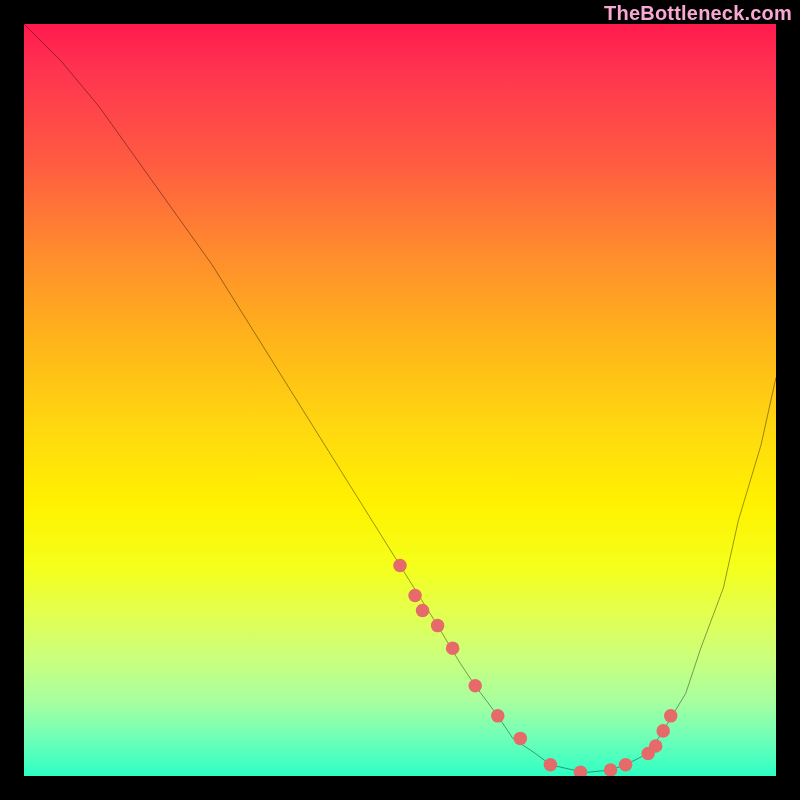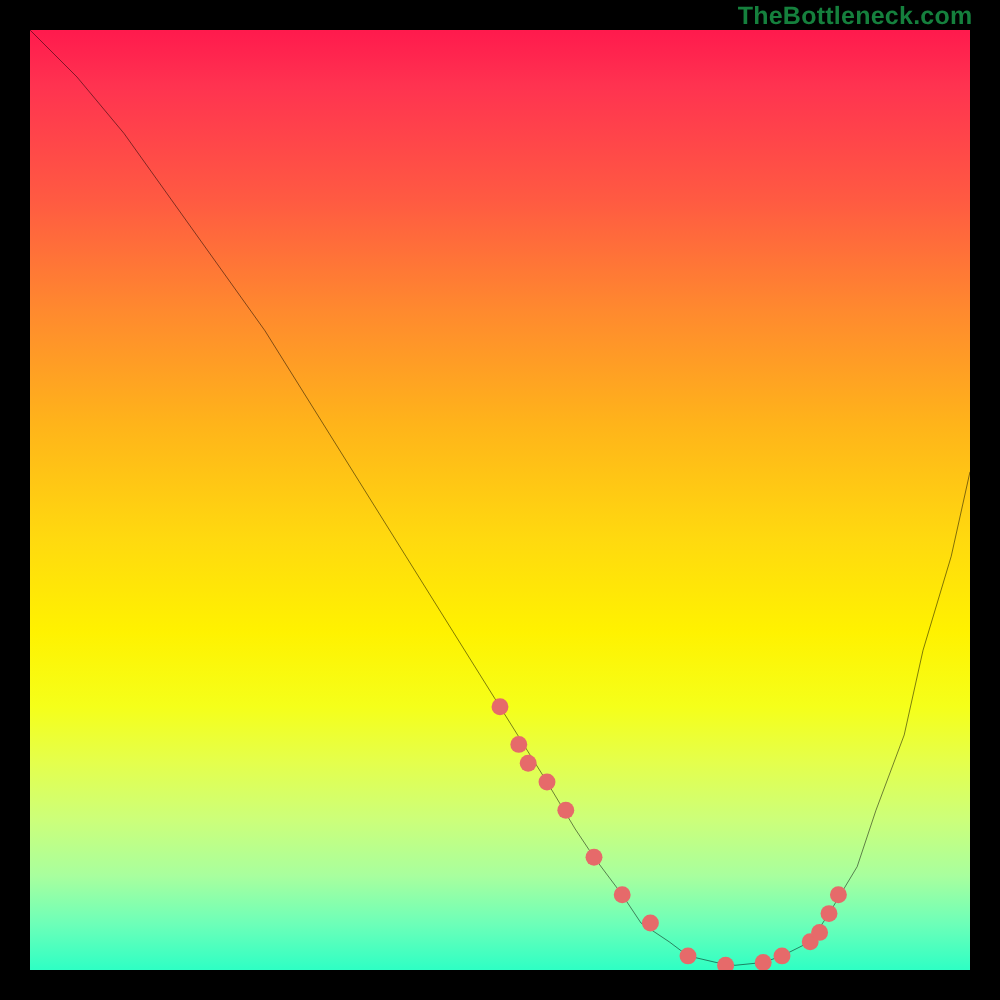--- a/index.html
+++ b/index.html
@@ -41,22 +41,22 @@
       #f5ff1a 72%,
       #e4ff4d 78%,
       #ccff7a 84%,
       #a8ff9e 90%,
       #6effb8 95%,
       #2effc4 100%);
   }
   .watermark {
     position: absolute;
     top: 2px;
-    right: 22px;
-    color: #15803d;
+    right: 8px;
+    color: #f9a8d4;
     font-size: 20px;
     font-weight: bold;
     letter-spacing: 0.2px;
   }
   svg.curve {
     position: absolute;
     inset: 0;
   }
 </style>
 </head>

